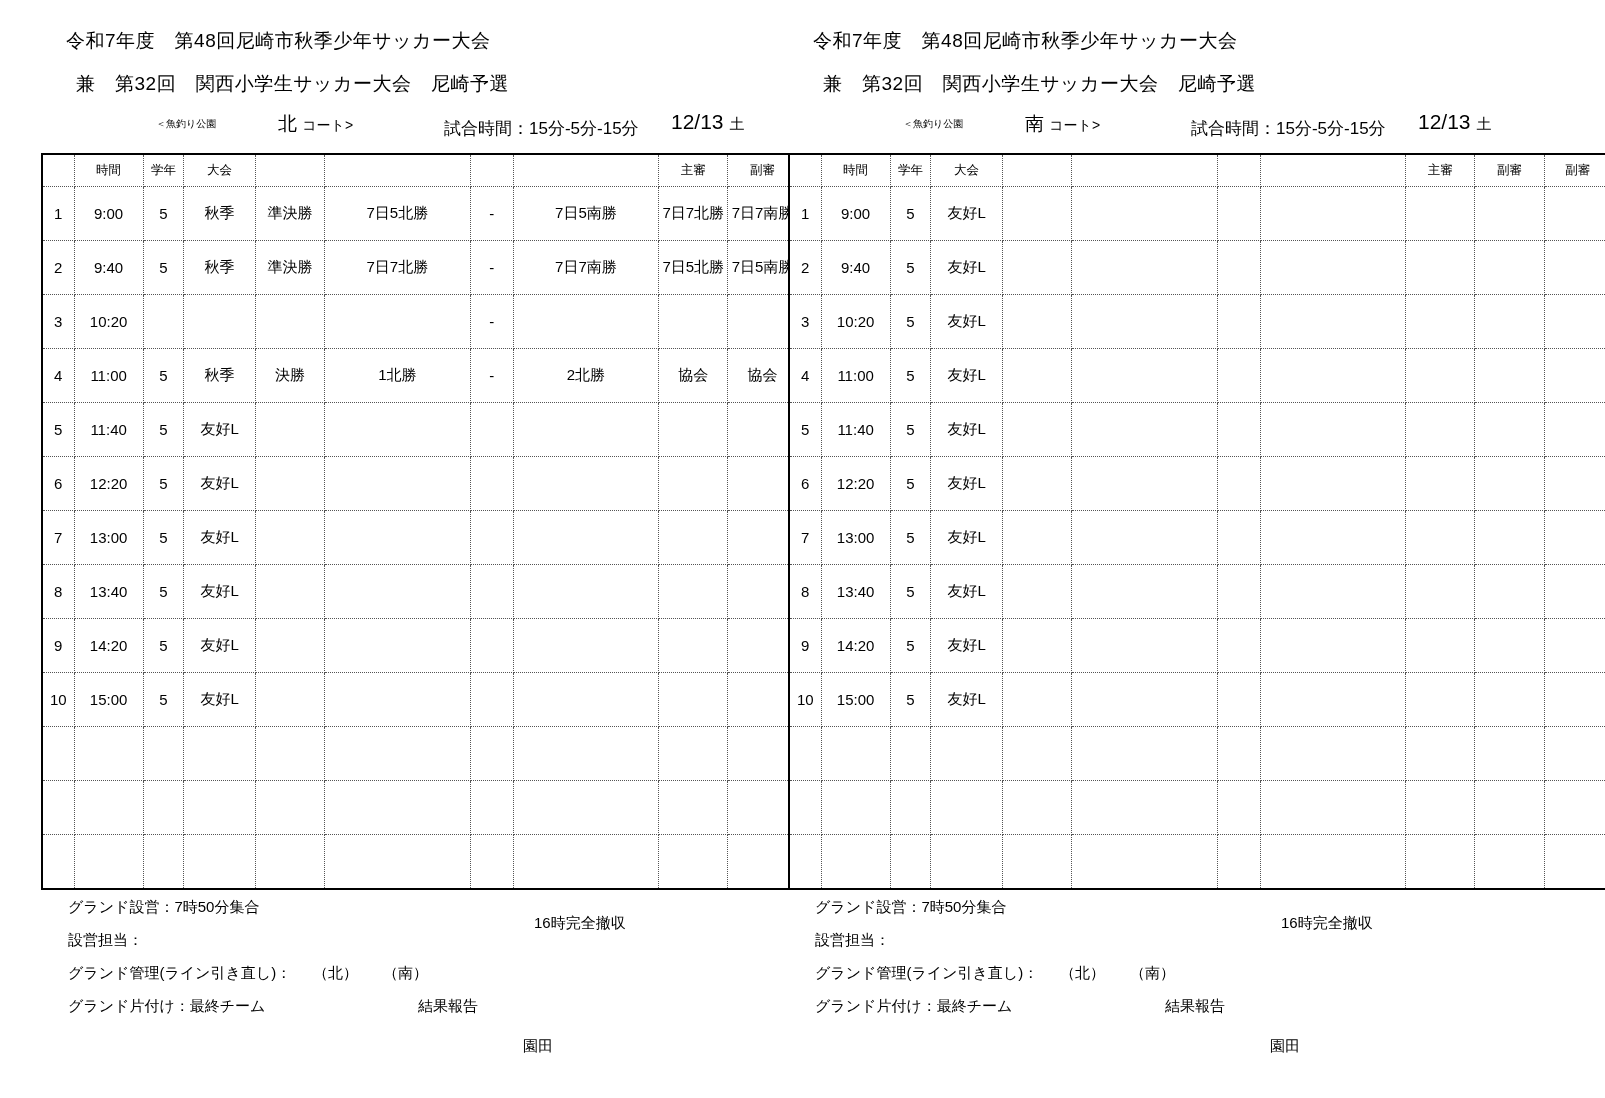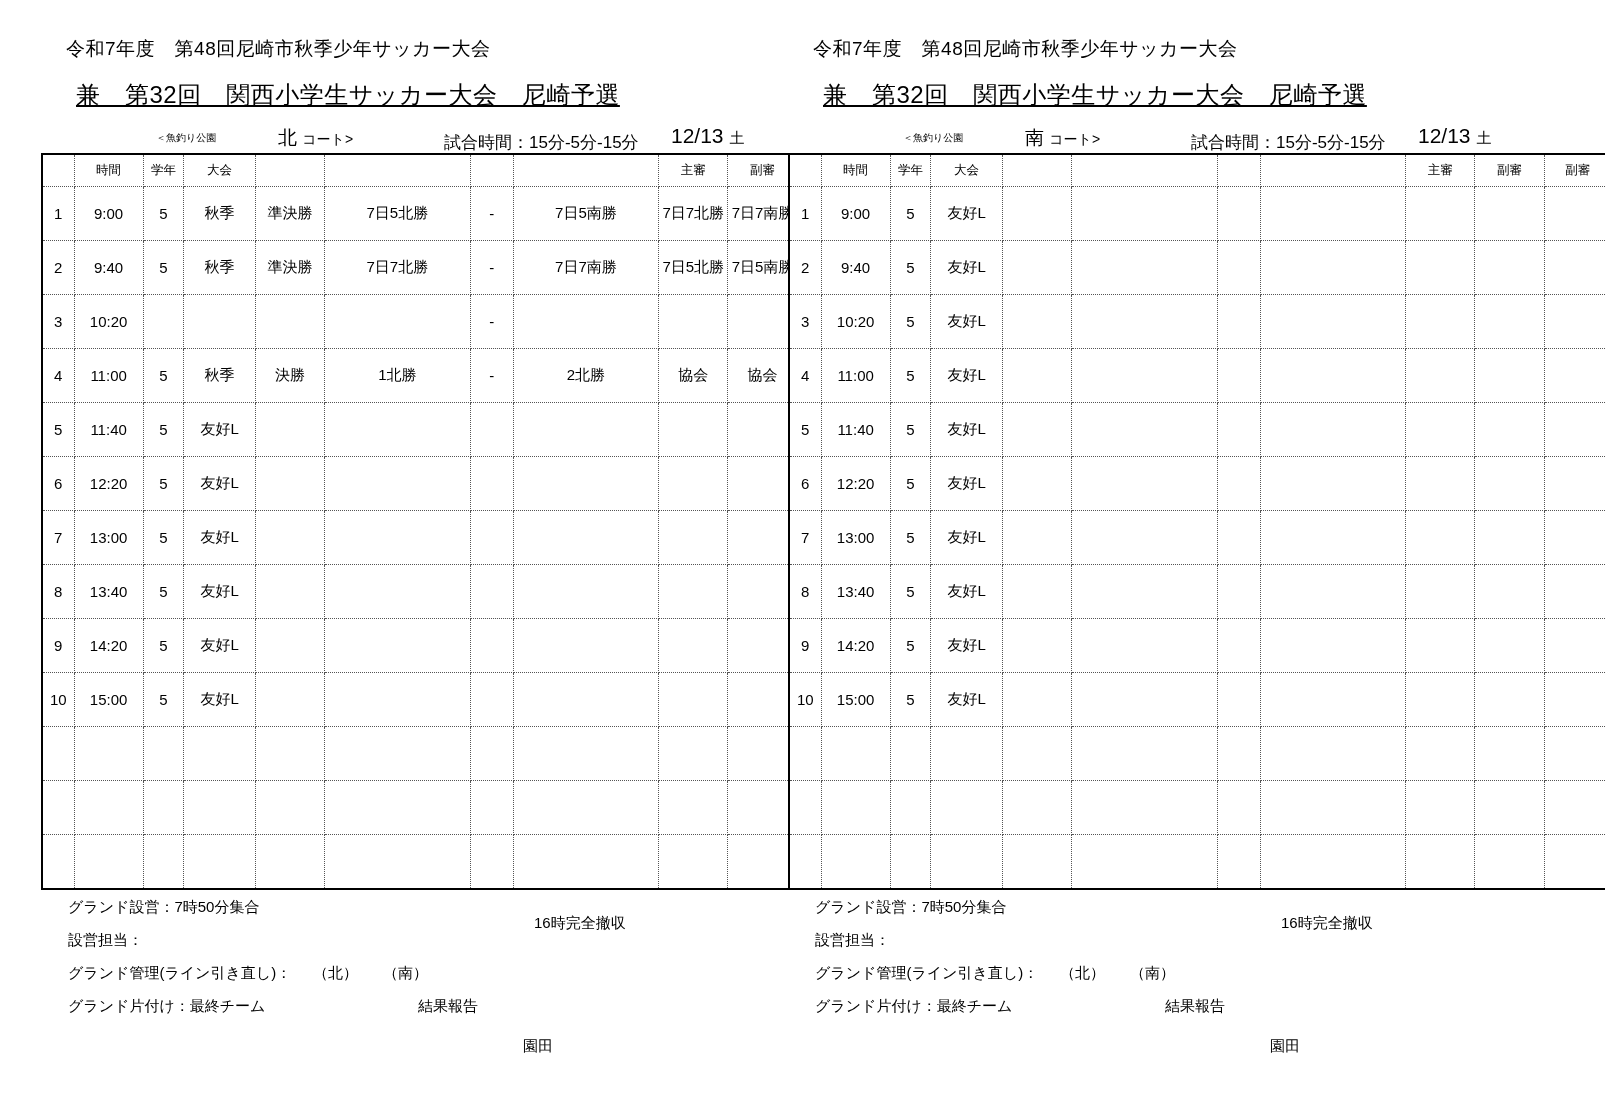--- a/index.html
+++ b/index.html
@@ -23,33 +23,31 @@
     position: absolute;
     top: 0;
     width: 760px;
     height: 1098px;
   }
   .panel-left { left: 28px; }
   .panel-right { left: 775px; }
 
   .hdr {
     padding-left: 38px;
-    margin-top: 8px;
   }
   .hdr-line1 {
     font-size: 19px;
     padding-top: 28px;
     letter-spacing: 0.5px;
   }
   .hdr-line2 {
-    font-size: 24px;
+    font-size: 19px;
     padding-top: 17px;
     padding-left: 10px;
     letter-spacing: 0.5px;
-    text-decoration: underline;
   }
   .hdr-line3 {
     position: relative;
     height: 34px;
     margin-top: 14px;
   }
   .hdr-place {
     position: absolute;
     left: 90px;
     top: 6px;

